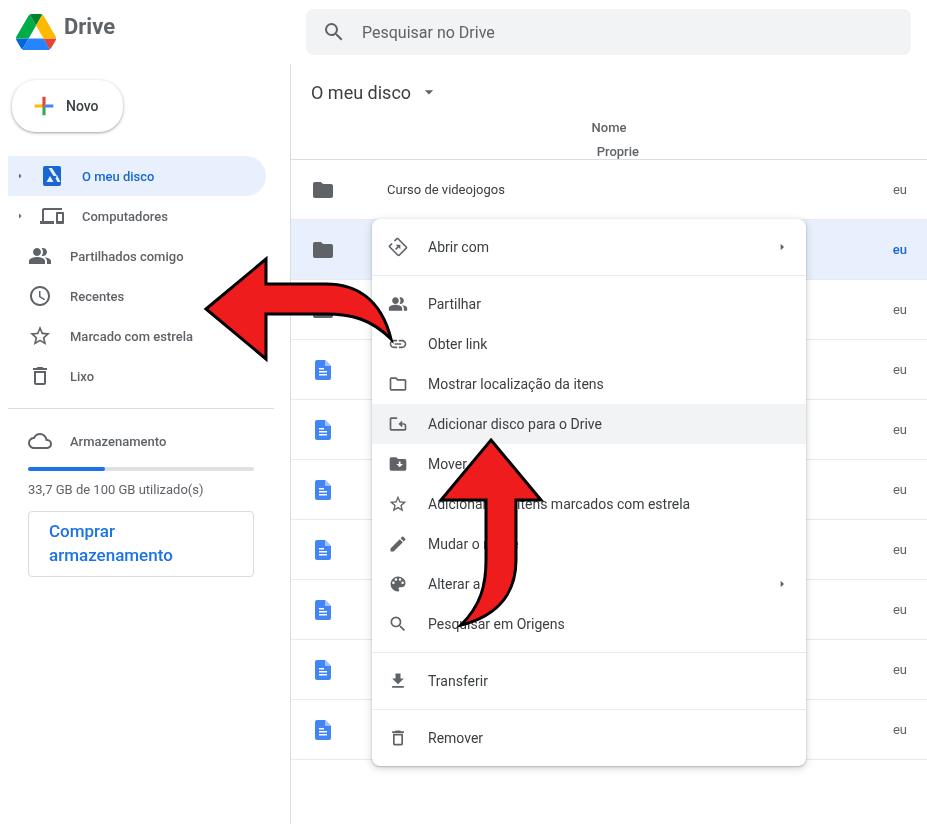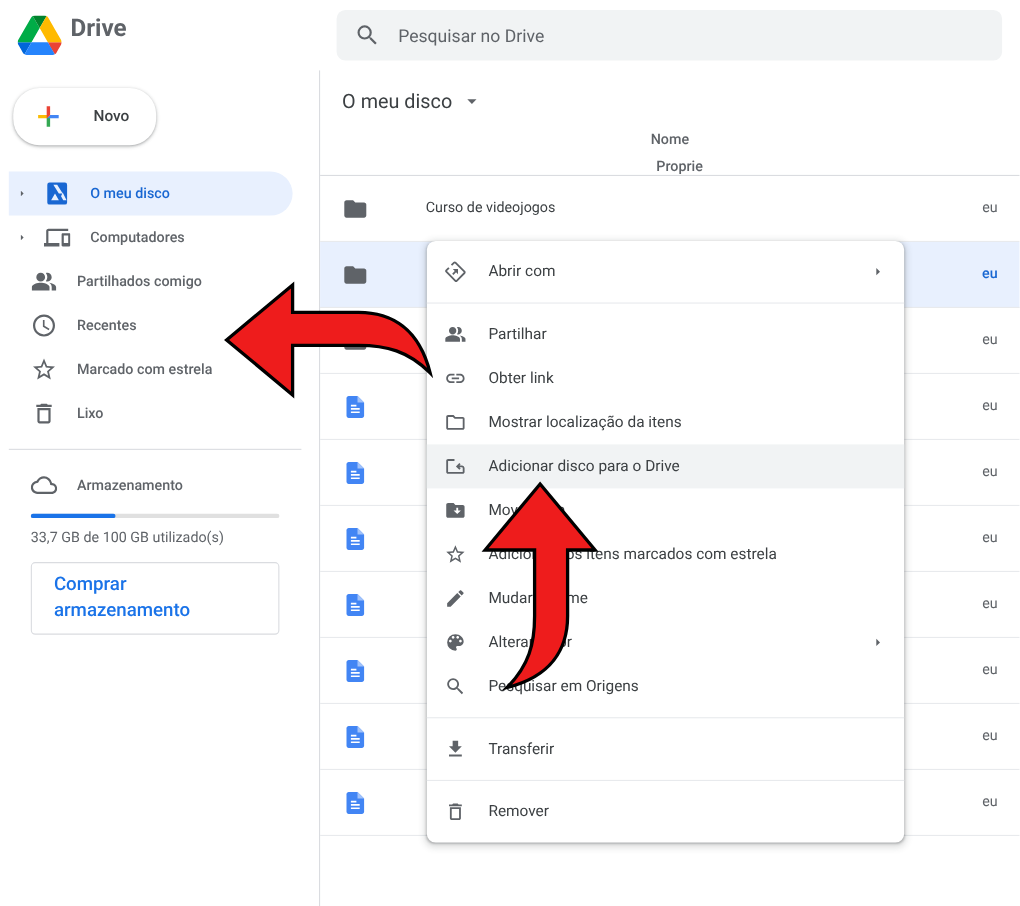--- a/index.html
+++ b/index.html
@@ -14,21 +14,21 @@
 .search-icon-svg { width: 24px; height: 24px; fill: #5f6368; }
 .search-input { border: none; background: transparent; font-size: 16px; color: #5f6368; flex: 1; outline: none; }
 .search-input::placeholder { color: #5f6368; }
 
 
 .main-layout { display: flex; height: calc(824px - 64px); }
 .sidebar { width: 290px; padding: 8px 16px 16px 8px; }
 .content { flex: 1; border-left: 1px solid #dadce0; }
 
 
-.new-button { display: inline-flex; align-items: center; gap: 27px; background: #fff; border: none; border-radius: 24px; padding: 12px 24px 12px 18px; box-shadow: 0 1px 2px rgba(60,64,67,.3), 0 1px 3px 1px rgba(60,64,67,.15); cursor: pointer; margin: 8px 0 16px 4px; }
+.new-button { display: inline-flex; align-items: center; gap: 8px; background: #fff; border: none; border-radius: 24px; padding: 12px 24px 12px 18px; box-shadow: 0 1px 2px rgba(60,64,67,.3), 0 1px 3px 1px rgba(60,64,67,.15); cursor: pointer; margin: 8px 0 16px 4px; }
 .new-button span { font-size: 14px; font-weight: 500; color: #3c4043; }
 .plus-icon { width: 28px; height: 28px; }
 
 
 .sidebar-list { margin-top: 8px; }
 .sidebar-item { display: flex; align-items: center; gap: 18px; height: 40px; padding: 0 12px 0 20px; border-radius: 0 20px 20px 0; cursor: pointer; color: #5f6368; font-size: 13px; font-weight: 500; margin-right: 8px; }
 .sidebar-item.active { background: #e8f0fe; color: #1967d2; }
 .sidebar-item .chevron { width: 12px; fill: #5f6368; margin-left: -14px; margin-right: -4px; }
 .sidebar-item .sb-icon { width: 24px; height: 24px; fill: currentColor; flex-shrink: 0; }
 .sidebar-item.active .sb-icon { fill: #1967d2; }
@@ -50,21 +50,21 @@
 .col-name { flex: 1; }
 .col-owner { width: 60px; text-align: right; }
 .file-row { display: flex; align-items: center; height: 60px; padding: 0 20px; border-bottom: 1px solid #e8eaed; cursor: pointer; gap: 32px; }
 .file-row.selected { background: #e8f0fe; }
 .file-icon { width: 24px; height: 24px; margin-right: 20px; flex-shrink: 0; }
 .file-name { flex: 1; font-size: 13px; color: #3c4043; }
 .file-owner { width: 60px; font-size: 13px; color: #5f6368; text-align: right; }
 .file-row.selected .file-owner { color: #1967d2; font-weight: 500; }
 
 
-.context-menu { position: absolute; left: 388px; top: 219px; width: 434px; background: #fff; border-radius: 8px; box-shadow: 0 2px 6px 2px rgba(60,64,67,.15), 0 1px 2px rgba(60,64,67,.3); padding: 8px 0; z-index: 100; }
+.context-menu { position: absolute; left: 372px; top: 219px; width: 434px; background: #fff; border-radius: 8px; box-shadow: 0 2px 6px 2px rgba(60,64,67,.15), 0 1px 2px rgba(60,64,67,.3); padding: 8px 0; z-index: 100; }
 .menu-item { display: flex; align-items: center; height: 40px; padding: 0 16px; cursor: pointer; gap: 20px; }
 .menu-item:hover, .menu-item.highlighted { background: #f1f3f4; }
 .menu-item .mi-icon { width: 20px; height: 20px; fill: #5f6368; flex-shrink: 0; }
 .menu-item .mi-label { flex: 1; font-size: 14px; color: #3c4043; }
 .menu-item .mi-arrow { width: 16px; fill: #5f6368; }
 .menu-divider { border-top: 1px solid #e8eaed; margin: 8px 0; }
 
 
 .red-arrow { position: absolute; z-index: 200; pointer-events: none; }
 .arrow1 { left: 196px; top: 239px; width: 200px; height: 140px; }

